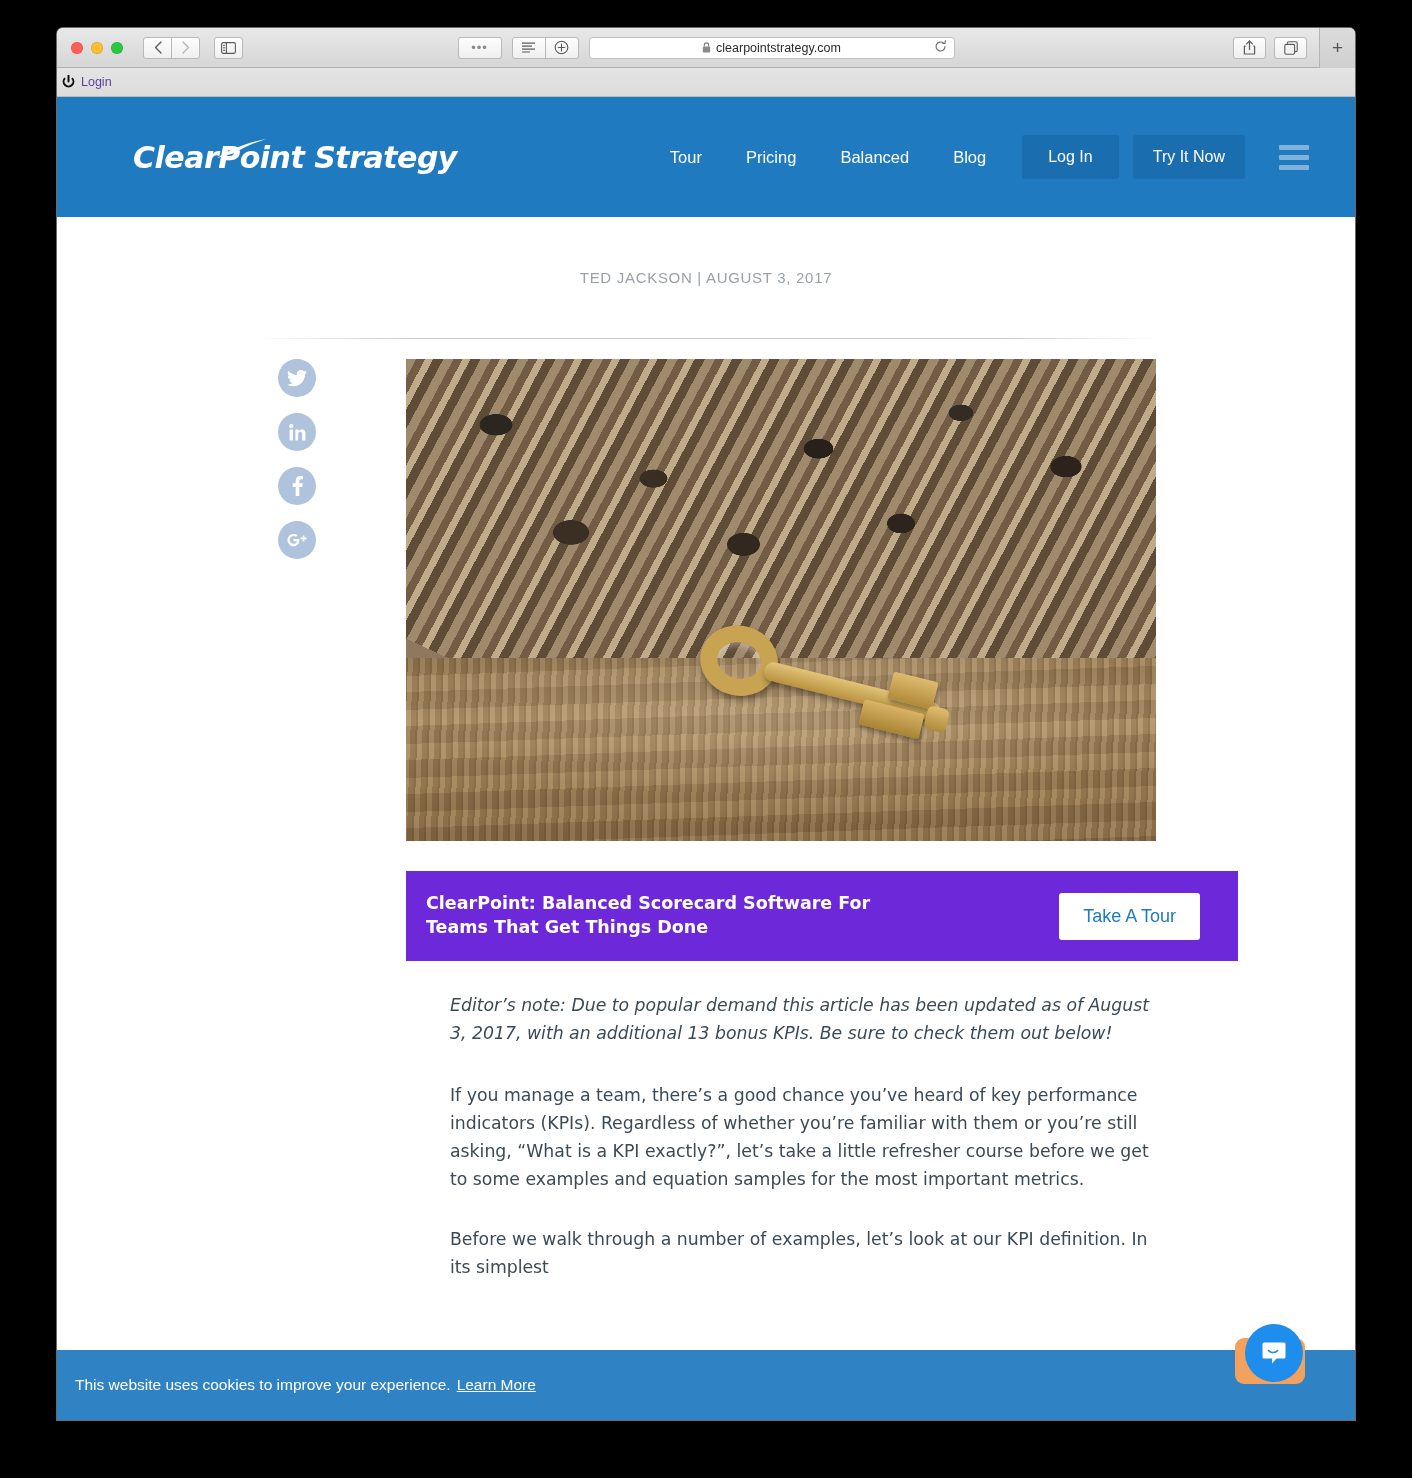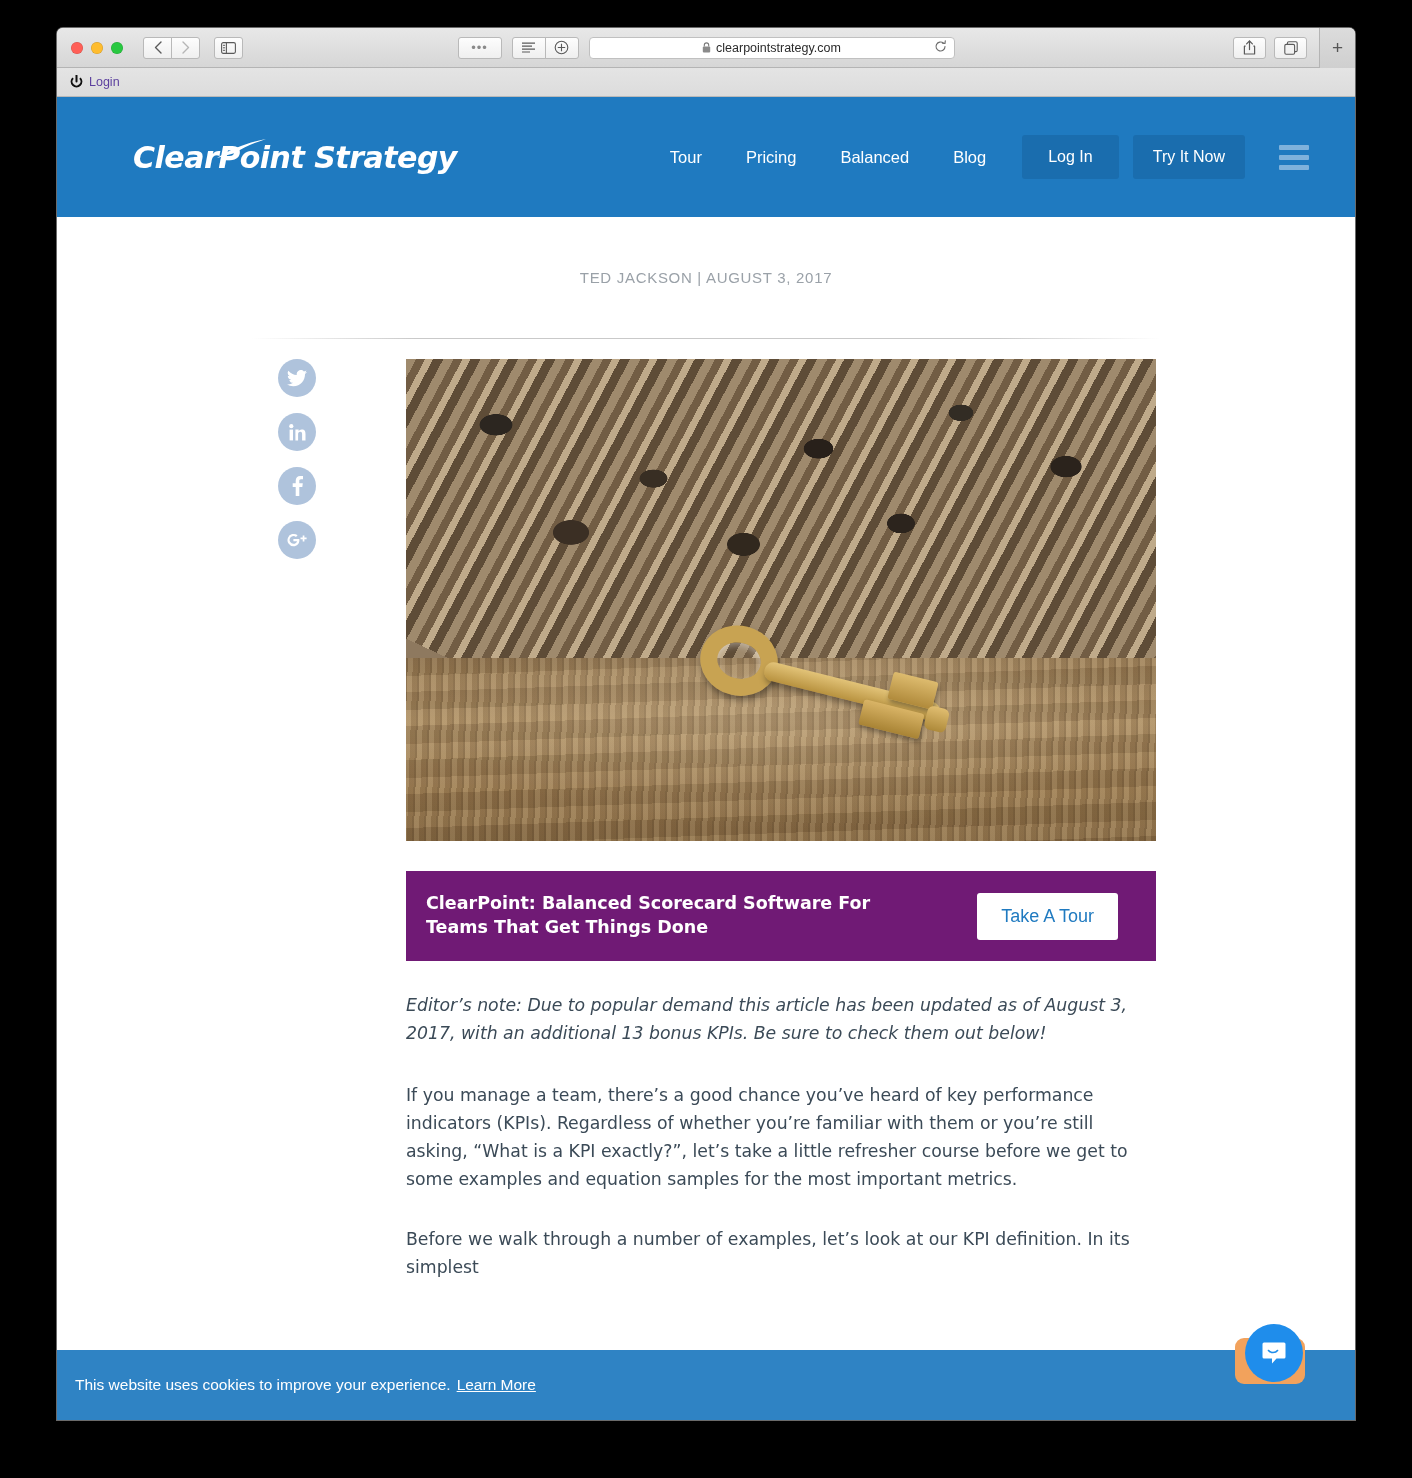--- a/index.html
+++ b/index.html
@@ -84,21 +84,20 @@
     color: #565656; font-size: 19px; font-weight: 300;
     margin-left: 12px;
   }
 
   
   .bookmarks {
     height: 29px;
     background: linear-gradient(#e4e4e4,#dcdcdc);
     border-bottom: 1px solid #b9b9b9;
     display: flex; 
-    padding-left: 8px;
   }
   .bookmark {
     display: flex; align-items: center; gap: 6px;
     font-size: 12.5px; color: #5b3f9e;
     padding: 2px 5px;
   }
   .power-icon { display: inline-flex; color: #111; }
 
   
   .page { position: relative; height: 1323px; background: #fff; overflow: hidden; }
@@ -236,42 +235,42 @@
     box-shadow: 2px 3px 5px rgba(0,0,0,.35);
   }
   .gold-key .bit3 {
     position: absolute; left: 234px; top: 40px;
     width: 22px; height: 24px; border-radius: 6px;
     background: linear-gradient(180deg, #e0bd70, #ae8a3a);
   }
 
   
   .cta {
-    margin-top: 30px; width: 750px; min-height: 90px;
-    background: #701a75; color: #fff;
+    margin-top: 30px; width: 832px; min-height: 90px;
+    background: #6d28d9; color: #fff;
     display: flex; align-items: center;
     padding: 16px 38px 16px 20px;
   }
   .cta-text {
     font-family: "DejaVu Sans", sans-serif;
     font-size: 17.5px; font-weight: bold; line-height: 1.35;
     max-width: 470px;
   }
   .cta-btn {
     margin-left: auto;
     background: #fff; color: #1f7ac0;
     font-size: 18px;
     padding: 13px 24px; border-radius: 3px;
     white-space: nowrap;
   }
 
   .para {
     margin-top: 34px;
     font-family: "DejaVu Sans", sans-serif;
-    font-size: 17.3px; line-height: 1.62; color: #3b4a57;
+    font-size: 17.3px; line-height: 1.62; color: #3b4a57; margin-left: 44px;
   }
   .para.note { font-style: italic; margin-top: 30px; }
   .para.hidden-para { margin-top: 32px; color: #3b4a57; }
 
   
   .cookie {
     position: absolute; left: 0; right: 0; bottom: 0;
     height: 70px; background: rgba(31,122,192,.93);
     display: flex; align-items: center;
     padding-left: 18px;

